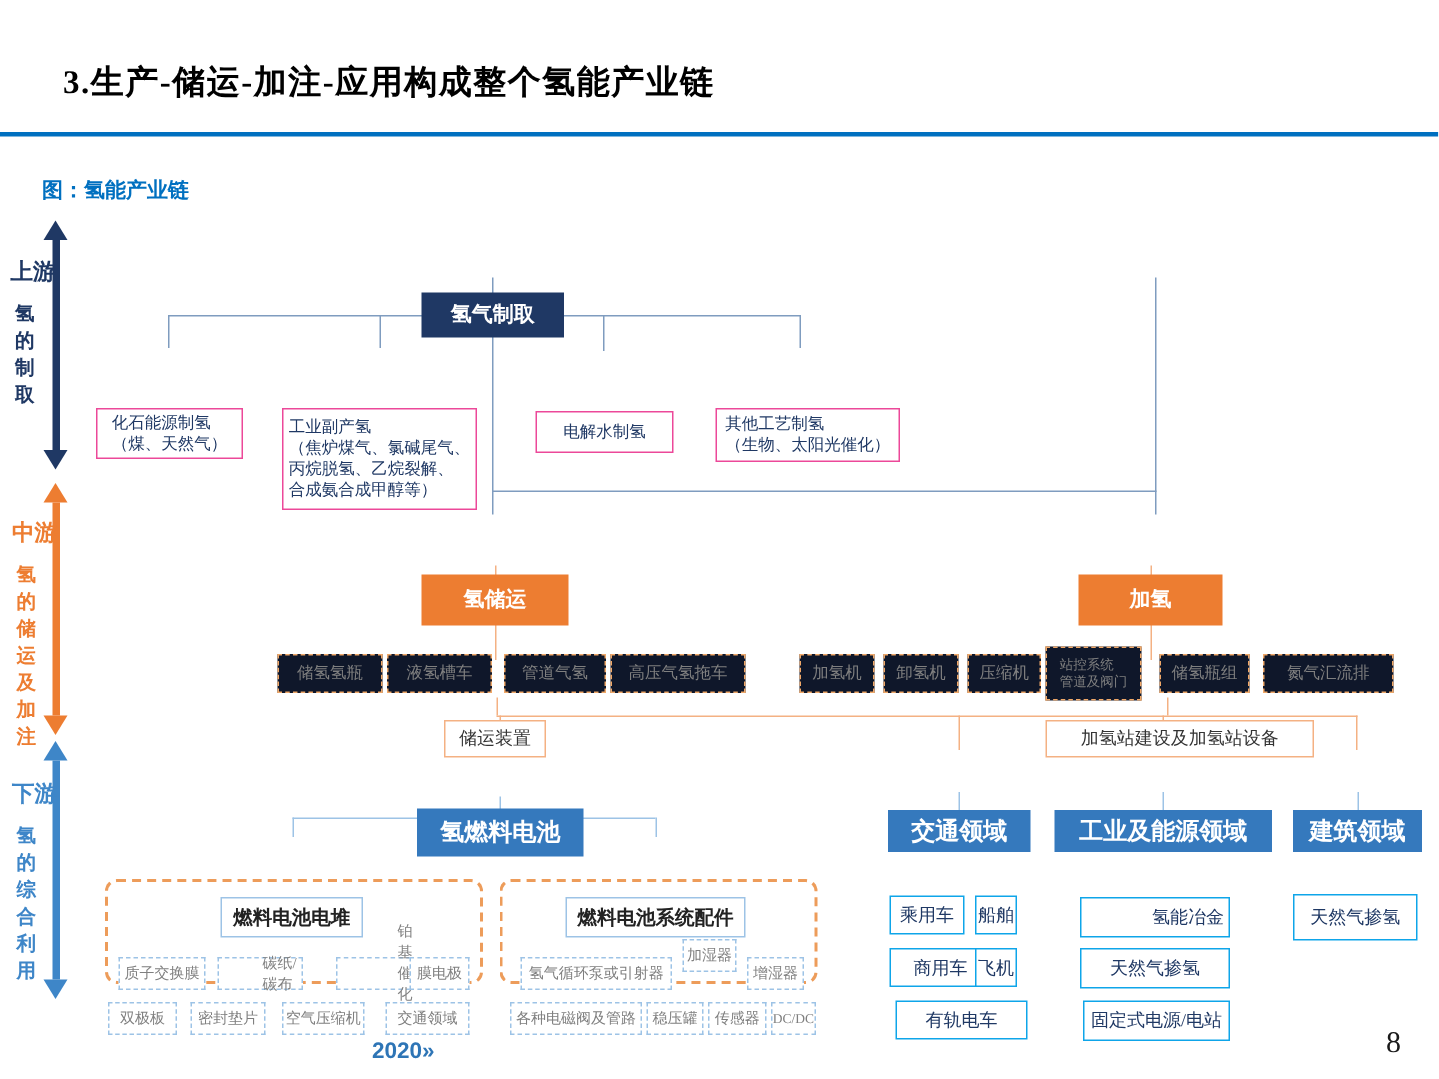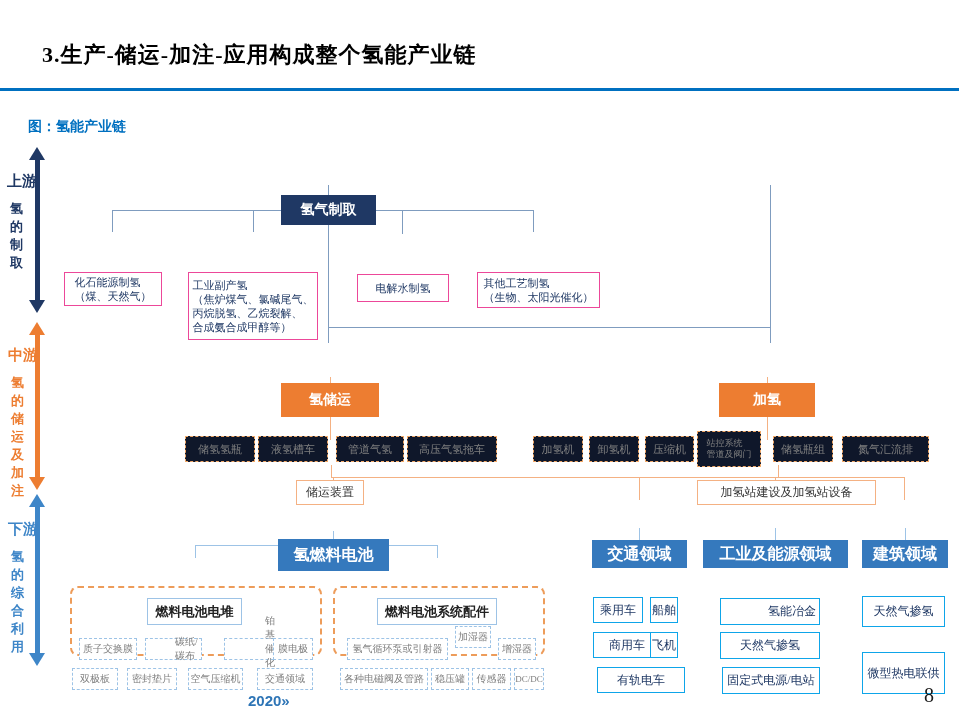--- a/index.html
+++ b/index.html
@@ -176,18 +176,17 @@
   <div class="abs ctr app-box" style="left:650px;top:557px;width:28px;height:26px;">船舶</div>
   <div class="abs ctr app-box" style="left:593px;top:592px;width:68px;height:26px;">商用车</div>
   <div class="abs ctr app-box" style="left:650px;top:592px;width:28px;height:26px;">飞机</div>
   <div class="abs ctr app-box" style="left:597px;top:627px;width:88px;height:26px;">有轨电车</div>
 
   <div class="abs ctr app-box" style="left:720px;top:558px;width:100px;height:27px;padding-left:44px;">氢能冶金</div>
   <div class="abs ctr app-box" style="left:720px;top:592px;width:100px;height:27px;">天然气掺氢</div>
   <div class="abs ctr app-box" style="left:722px;top:627px;width:98px;height:27px;">固定式电源/电站</div>
 
   <div class="abs ctr app-box" style="left:862px;top:556px;width:83px;height:31px;">天然气掺氢</div>
-  <div class="abs ctr app-box" style="left:862px;top:612px;width:83px;height:42px;">微型热电联供</div>
 
   <div id="footer-year">2020»</div>
   <div id="page-number">8</div>
 
 </div>
 
 </body></html>

